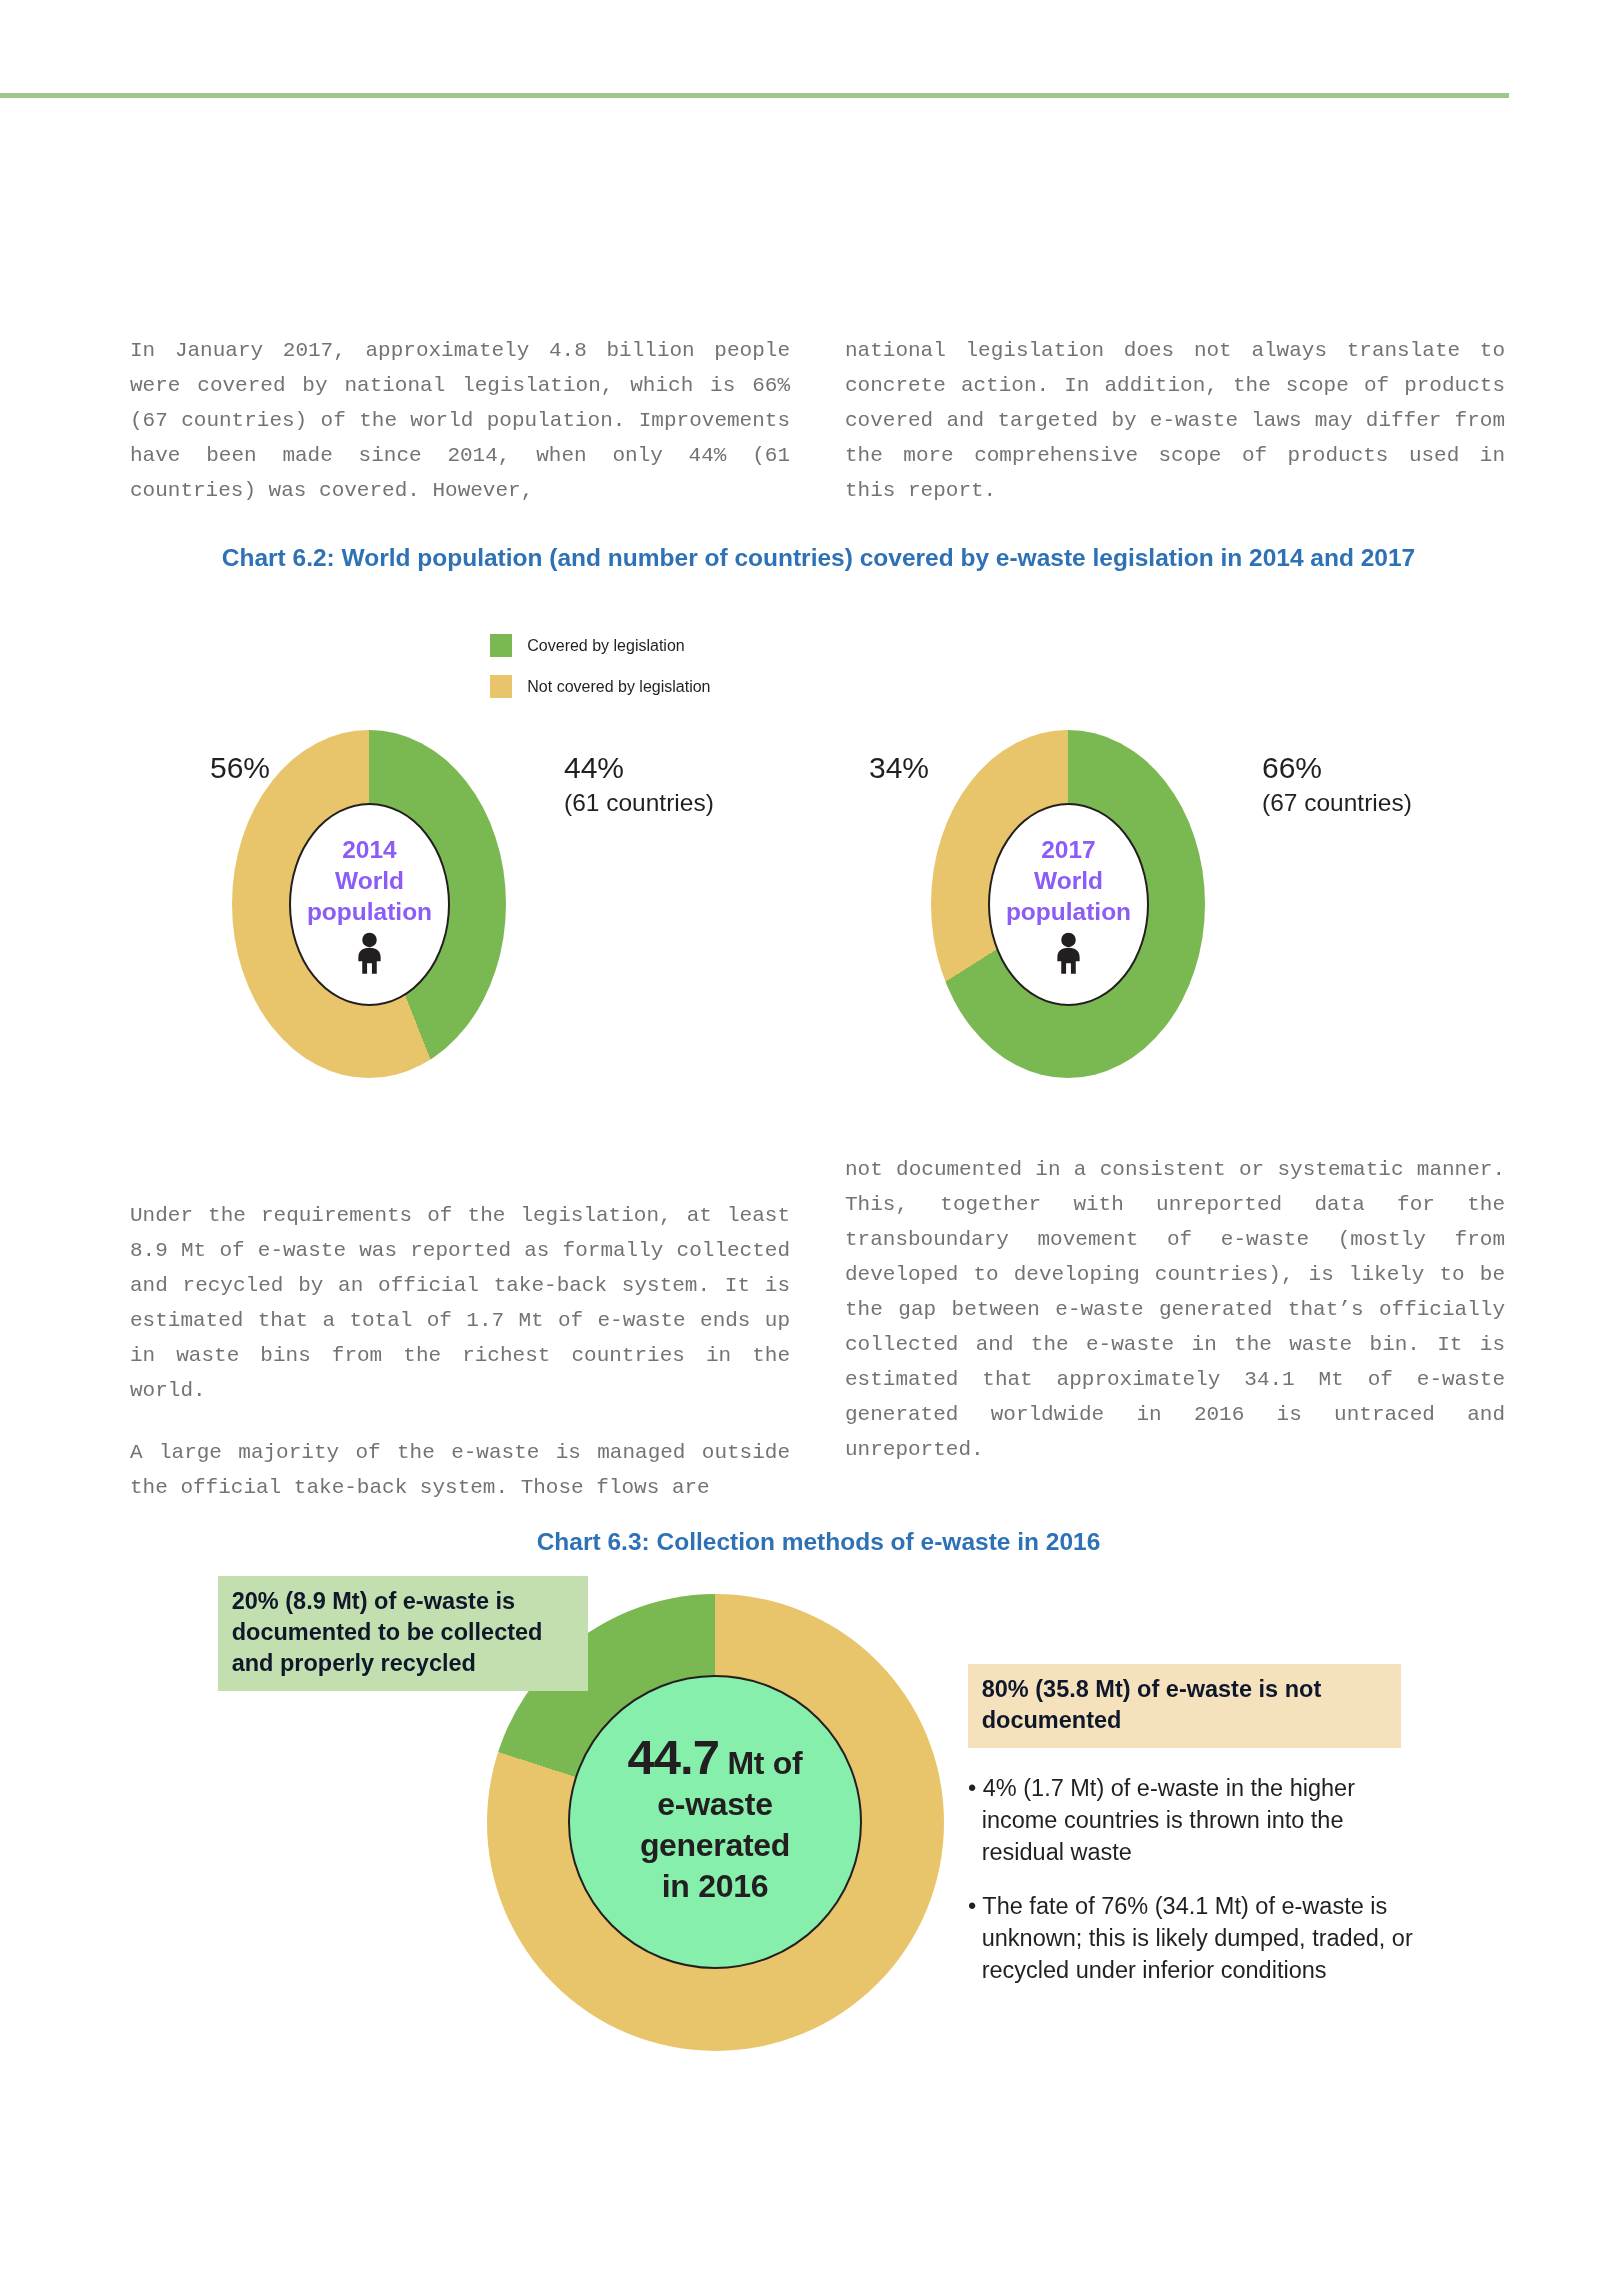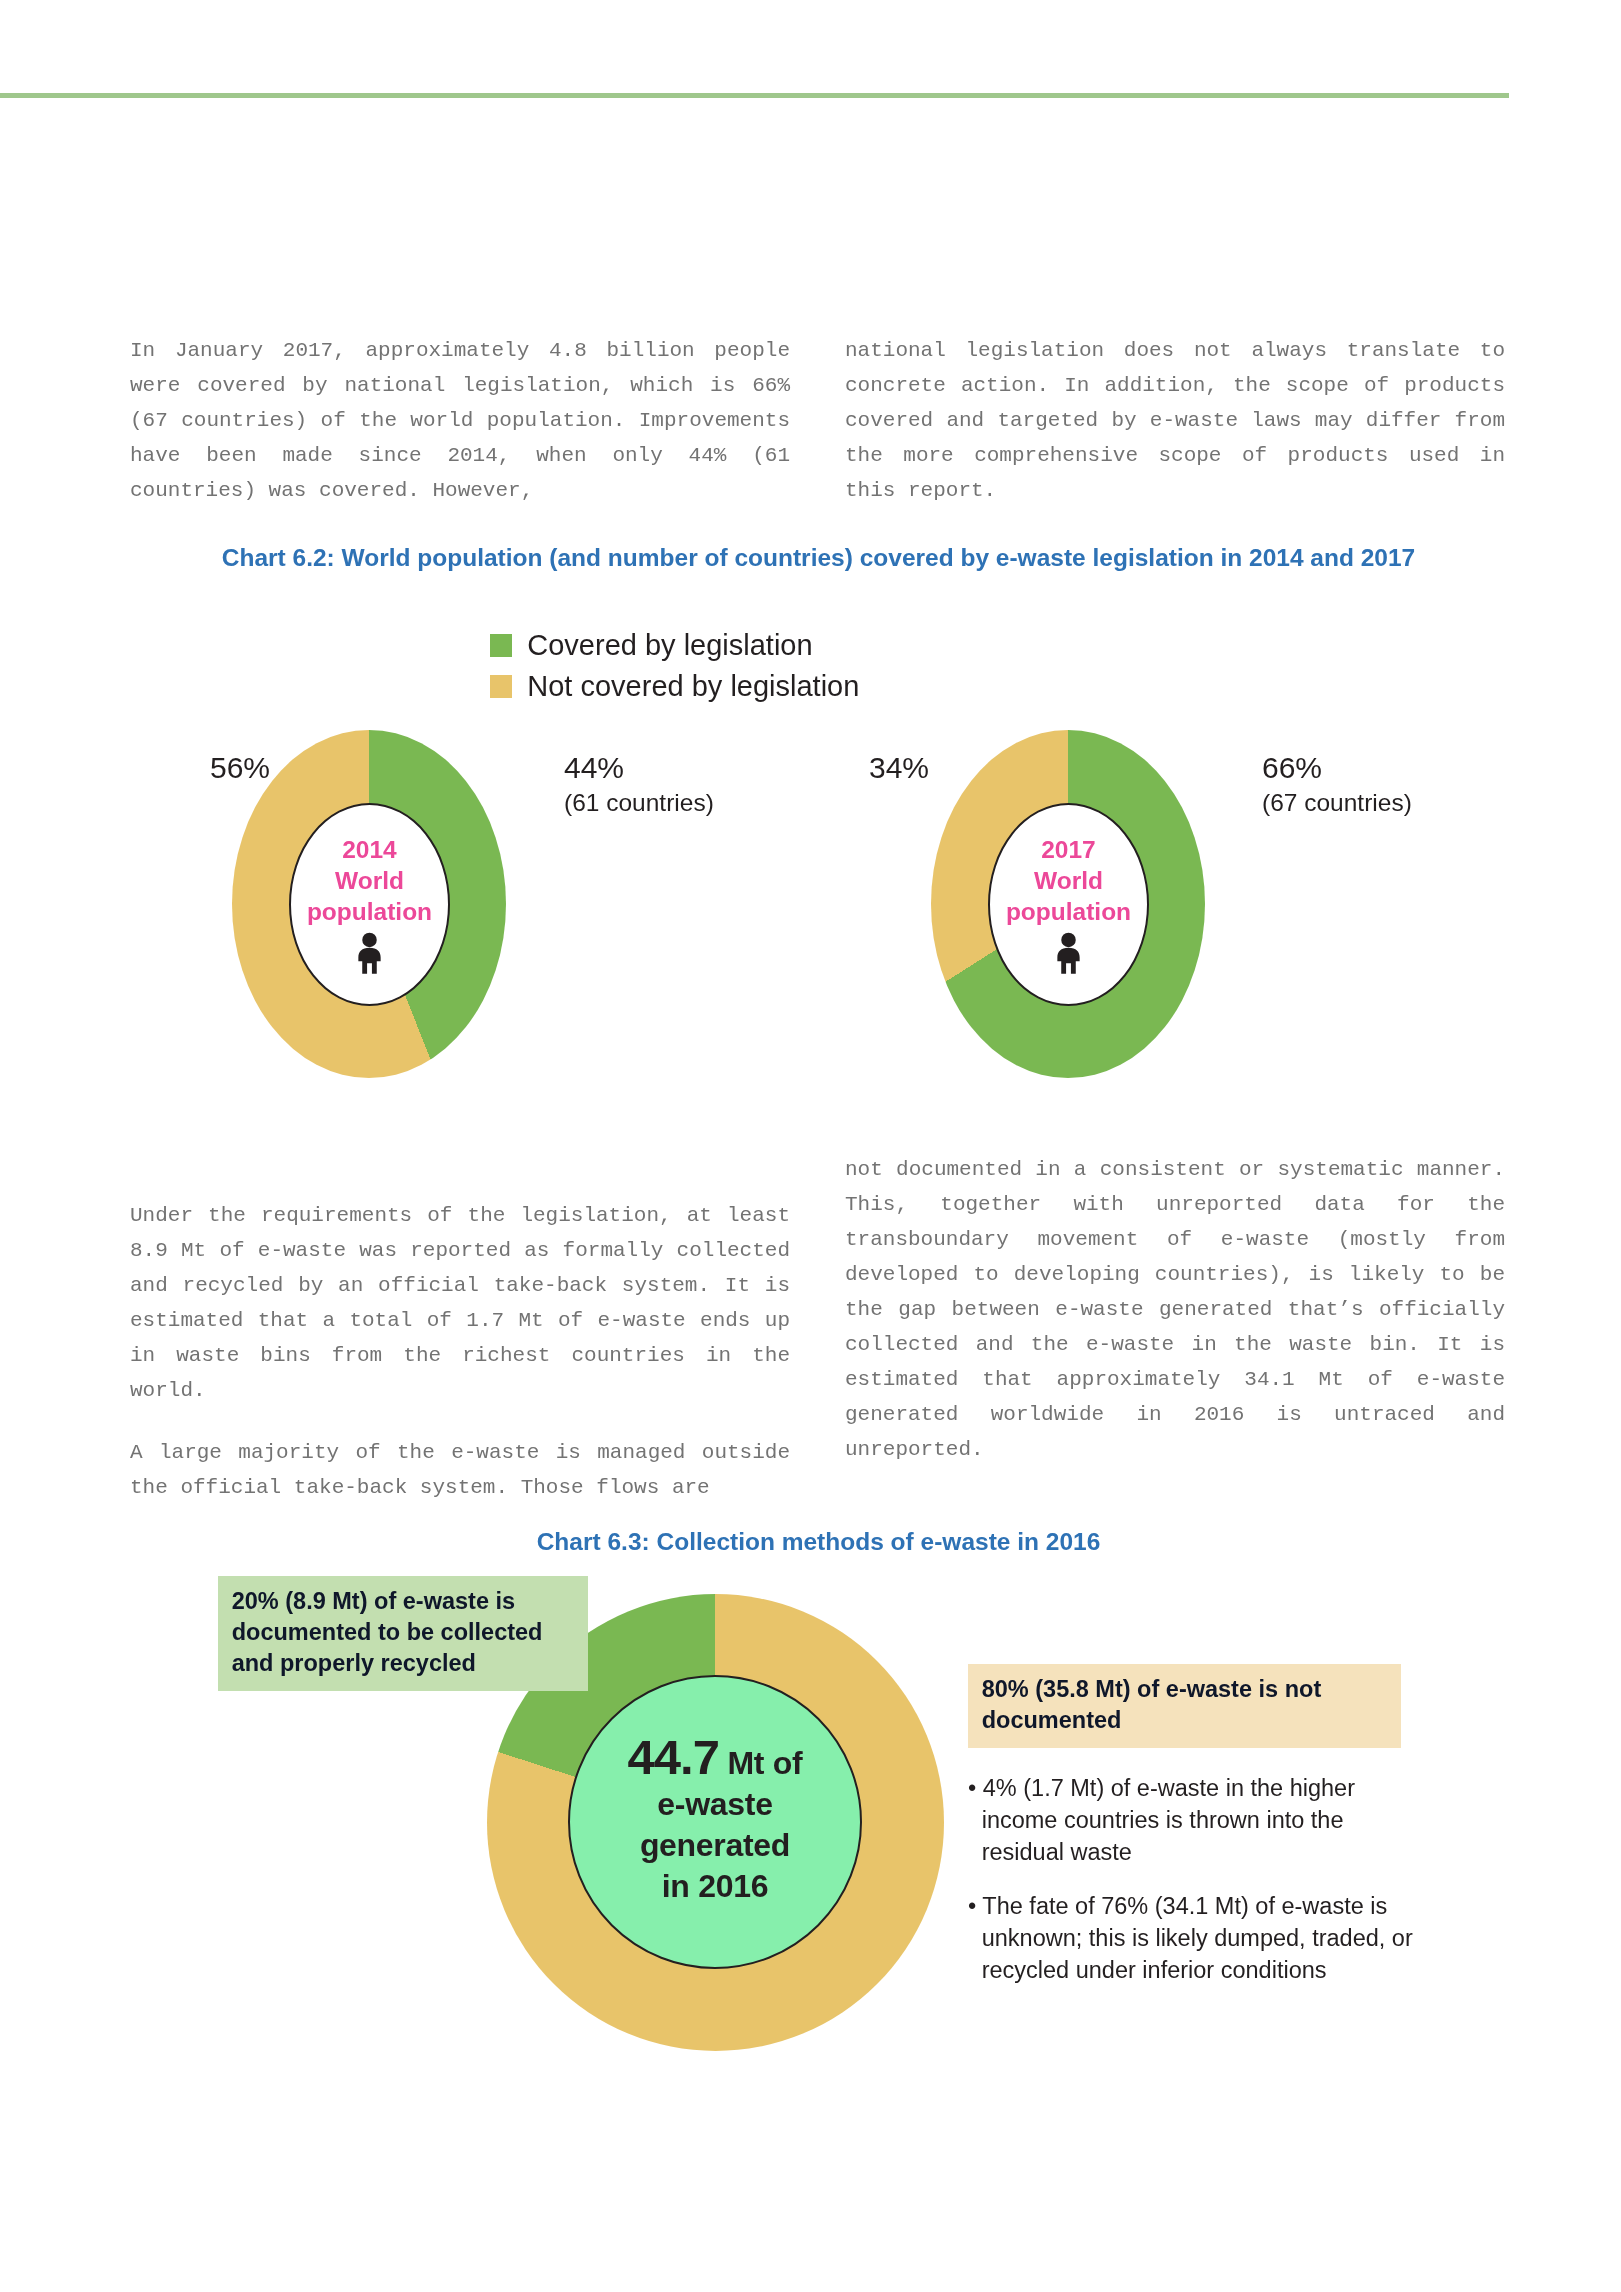--- a/index.html
+++ b/index.html
@@ -111,21 +111,21 @@
     align-items: center;
     height: 41px;
   }
   .legend-swatch {
     width: 21.6px;
     height: 23.5px;
     margin-right: 15.7px;
     flex: none;
   }
   .legend-label {
-    font-size: 29px;
+    font-size: 16px;
     color: #231f20;
     line-height: 1;
   }
 
   
   .donut-wrap { position: absolute; }
   .donut {
     position: absolute;
     border-radius: 50%;
   }
@@ -138,21 +138,21 @@
     display: flex;
     flex-direction: column;
     align-items: center;
     justify-content: center;
   }
   .hole-text {
     font-weight: bold;
     font-size: 24.5px;
     line-height: 31px;
     text-align: right;
-    color: #ec4899;
+    color: #8b5cf6;
   }
   .person-icon { margin-top: 5.9px; }
 
   .pct-label {
     position: absolute;
     font-size: 30px;
     color: #231f20;
     line-height: 35px;
   }
   .pct-sub {

